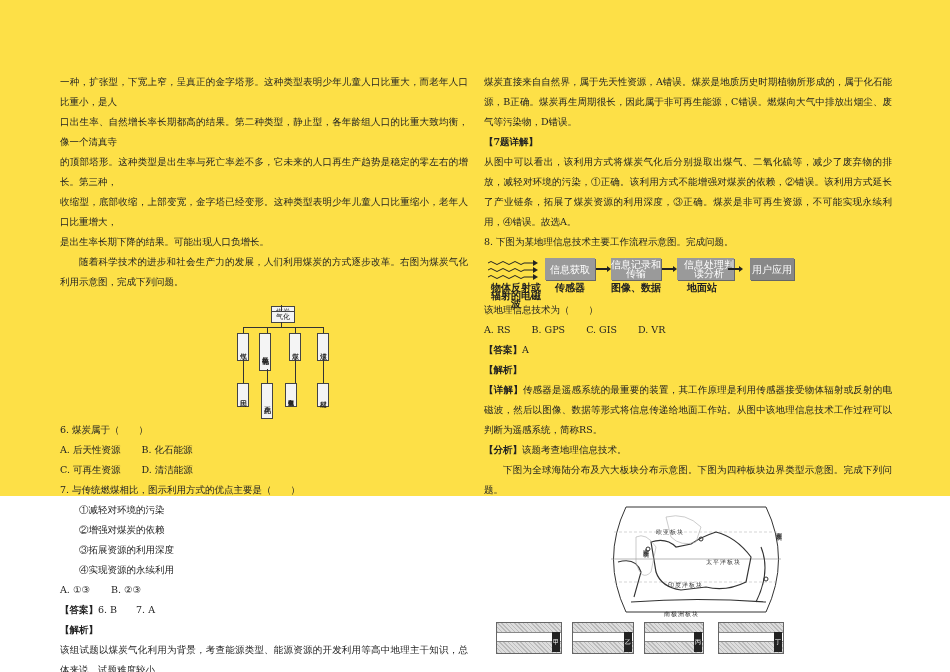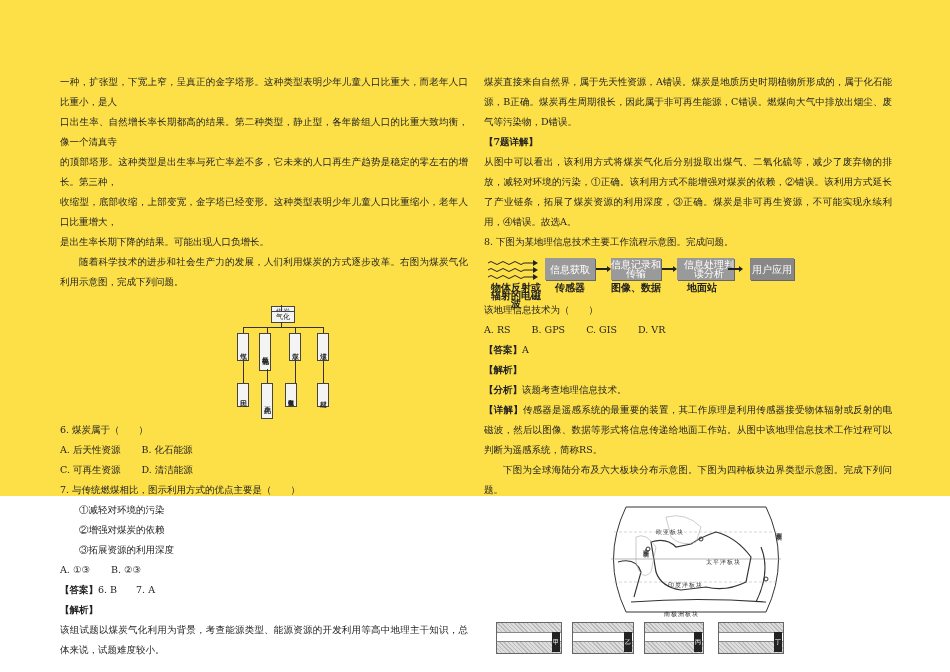--- a/index.html
+++ b/index.html
@@ -88,20 +88,21 @@
       <span>B. 化石能源</span>
     </p>
     <p class="p opts">
       <span>C. 可再生资源</span>
       <span>D. 清洁能源</span>
     </p>
     <p class="p">7. 与传统燃煤相比，图示利用方式的优点主要是（　　）</p>
     <p class="p sub">①减轻对环境的污染</p>
     <p class="p sub">②增强对煤炭的依赖</p>
     <p class="p sub">③拓展资源的利用深度</p>
+    <p class="p sub">④实现资源的永续利用</p>
     <p class="p opts">
       <span>A. ①③</span>
       <span>B. ②③</span>
     </p>
     <p class="p">
       <span class="bracket">【答案】</span><span>6. B　　7. A</span>
     </p>
     <p class="p bracket">【解析】</p>
     <p class="p">该组试题以煤炭气化利用为背景，考查能源类型、能源资源的开发利用等高中地理主干知识，总体来说，试题难度较小。</p>
   </div>
@@ -143,24 +144,24 @@
       <span>A. RS</span>
       <span>B. GPS</span>
       <span>C. GIS</span>
       <span>D. VR</span>
     </p>
     <p class="p">
       <span class="bracket">【答案】</span><span>A</span>
     </p>
     <p class="p bracket">【解析】</p>
     <p class="p">
+      <span class="bracket">【详解】</span><span>传感器是遥感系统的最重要的装置，其工作原理是利用传感器接受物体辐射或反射的电磁波，然后以图像、数据等形式将信息传递给地面工作站。从图中该地理信息技术工作过程可以判断为遥感系统，简称RS。</span>
+    </p>
+    <p class="p">
       <span class="bracket">【分析】</span><span>该题考查地理信息技术。</span>
-    </p>
-    <p class="p">
-      <span class="bracket">【详解】</span><span>传感器是遥感系统的最重要的装置，其工作原理是利用传感器接受物体辐射或反射的电磁波，然后以图像、数据等形式将信息传递给地面工作站。从图中该地理信息技术工作过程可以判断为遥感系统，简称RS。</span>
     </p>
     <p class="p indent">下图为全球海陆分布及六大板块分布示意图。下图为四种板块边界类型示意图。完成下列问题。</p>
 
     <div class="map-wrap">
       <svg width="180" height="115" viewBox="0 0 180 115">
         <path d="M20 5 L160 5 Q185 57 160 110 L20 110 Q-5 57 20 5Z" fill="#fff" stroke="#333" stroke-width="1"></path>
         <line x1="5" y1="57" x2="175" y2="57" stroke="#888" stroke-width="0.6"></line>
         <line x1="8" y1="30" x2="172" y2="30" stroke="#aaa" stroke-dasharray="3 2" stroke-width="0.5"></line>
         <line x1="8" y1="80" x2="172" y2="80" stroke="#aaa" stroke-dasharray="3 2" stroke-width="0.5"></line>
         <path d="M45 40 Q60 35 70 45 L85 42 Q95 35 110 30 Q130 35 145 55 L140 80 Q120 90 100 85 L75 88 Q55 85 50 70 Z" fill="none" stroke="#333" stroke-width="1.2"></path>

